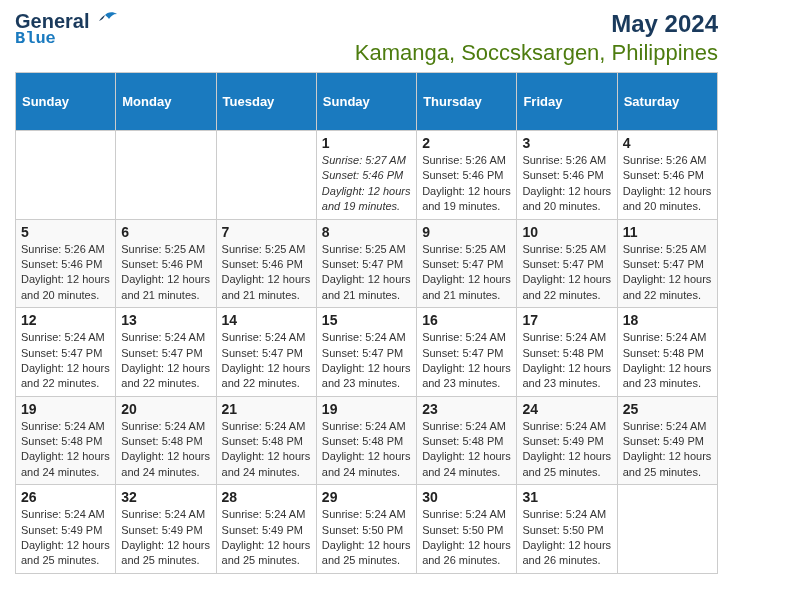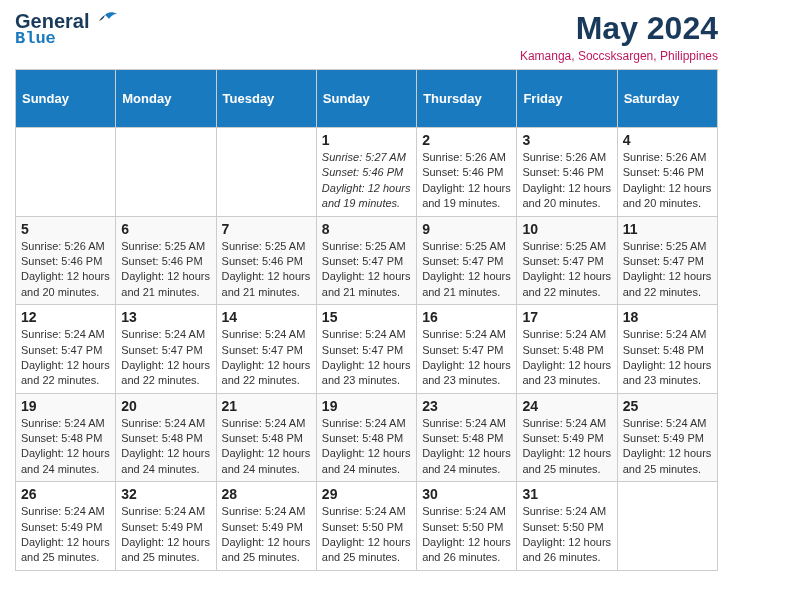--- a/index.html
+++ b/index.html
@@ -1,22 +1,22 @@
 <!DOCTYPE html>
 <html><head>
   <meta charset="utf-8">
   <style>
     * { box-sizing: border-box; margin: 0; padding: 0; }
     body { font-family: Arial, sans-serif; background: #fff; width: 792px; min-height: 612px; }
     .container { width: 733px; padding: 10px 15px; }
     .header-row { display: flex; align-items: flex-start; justify-content: space-between; margin-bottom: 4px; }
     .logo { display: flex; flex-direction: column; align-items: flex-start; }
     .title-section { text-align: right; }
-    .month-title { font-size: 32px; font-weight: bold; color: #1a3a5c; }
-    .location { font-size: 12px; color: #be185d; margin-top: 2px; }
+    .month-title { font-size: 24px; font-weight: bold; color: #1a3a5c; }
+    .location { font-size: 22px; color: #4d7c0f; margin-top: 2px; }
     .calendar { width: 100%; border-collapse: collapse; margin-top: 6px; }
     .calendar th { background: #1a7abf; color: #fff; text-align: left; padding: 21px 6px; font-size: 13px; font-weight: bold; border: 1px solid #ccc; }
     .calendar td { border: 1px solid #ccc; vertical-align: top; padding: 4px 5px; width: calc(100%/7); min-height: 80px; }
     .day-num { font-size: 14px; font-weight: bold; color: #222; display: block; margin-bottom: 2px; }
     .day-info { font-size: 11px; color: #333; line-height: 1.4; }
     .empty { background: #f5f5f5; }
     tr:nth-child(even) td { background: #f9f9f9; }
     tr:nth-child(odd) td { background: #fff; }
     .calendar thead tr th { background: #1a7abf; }
   </style>

